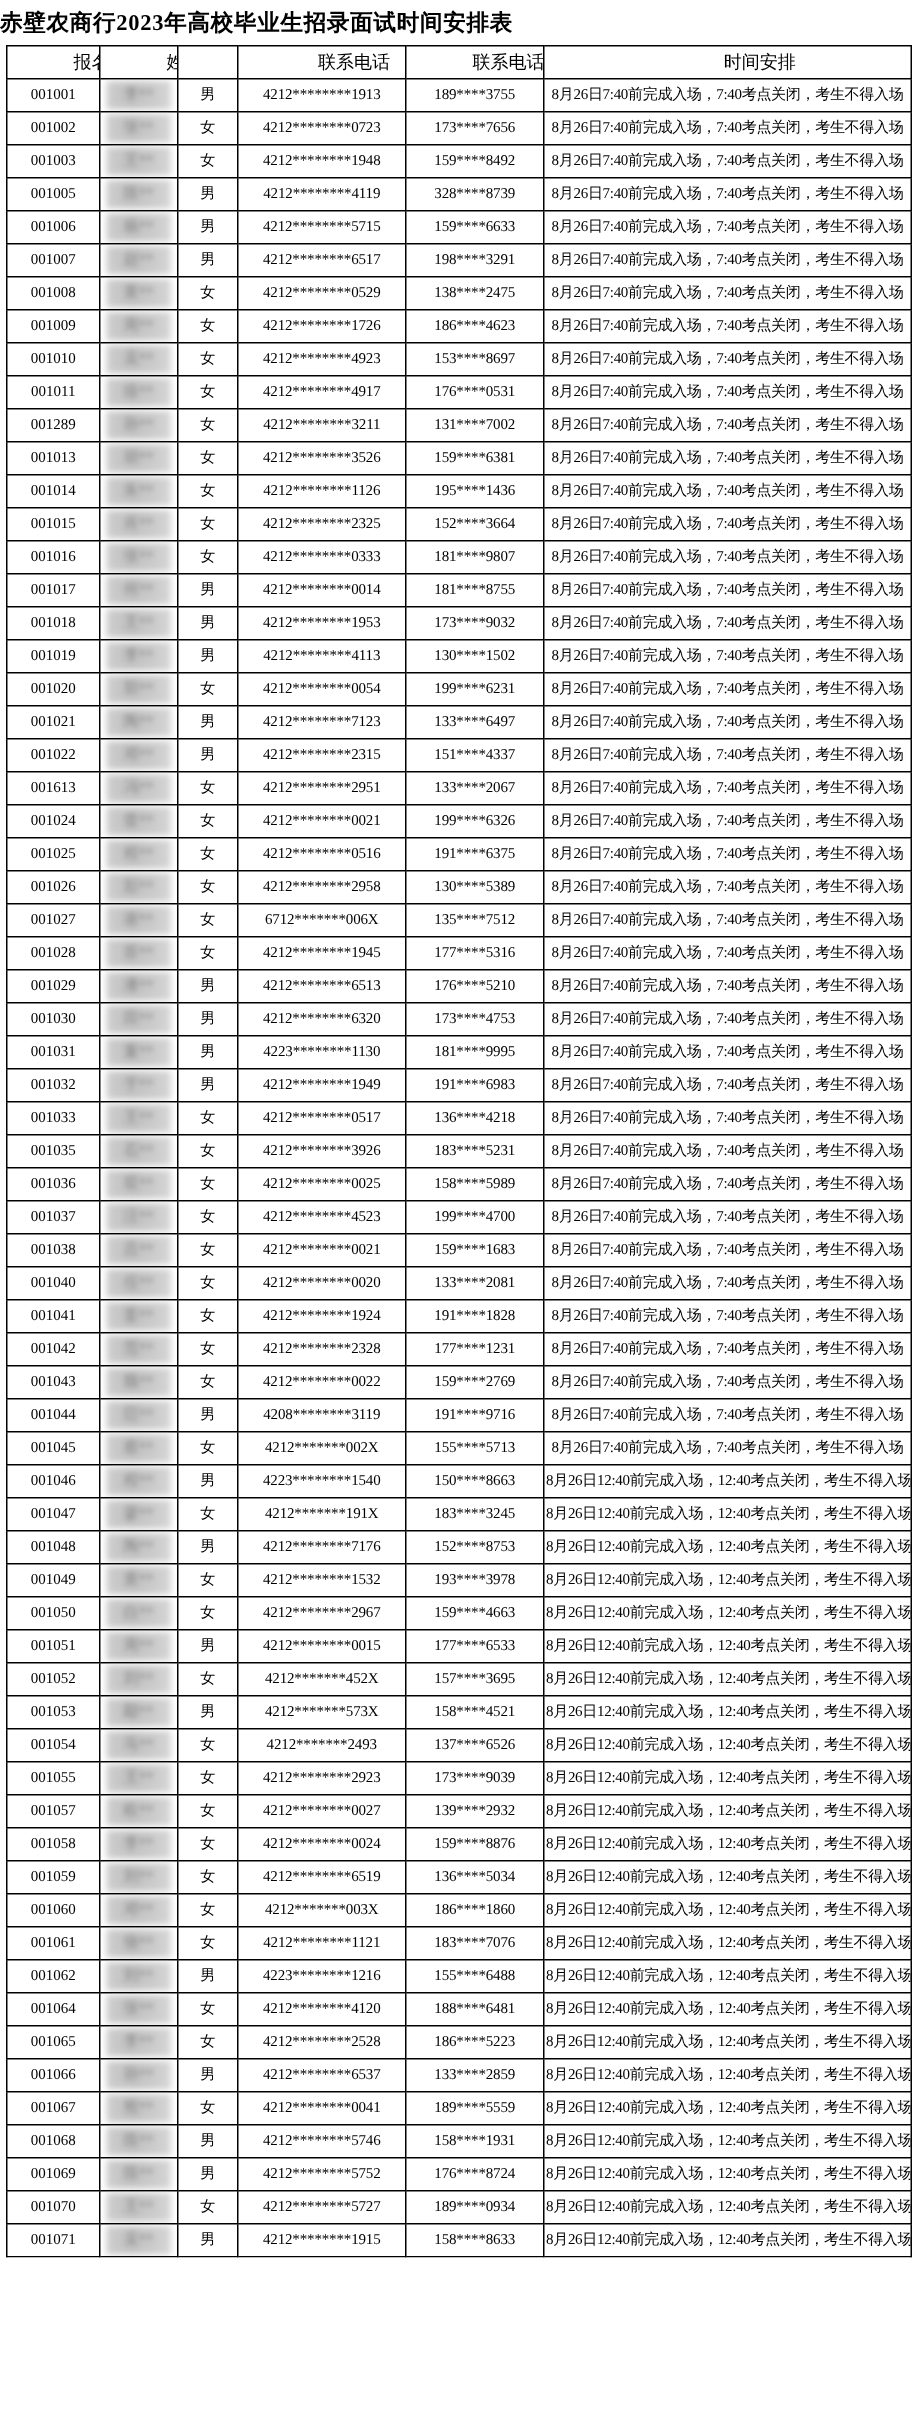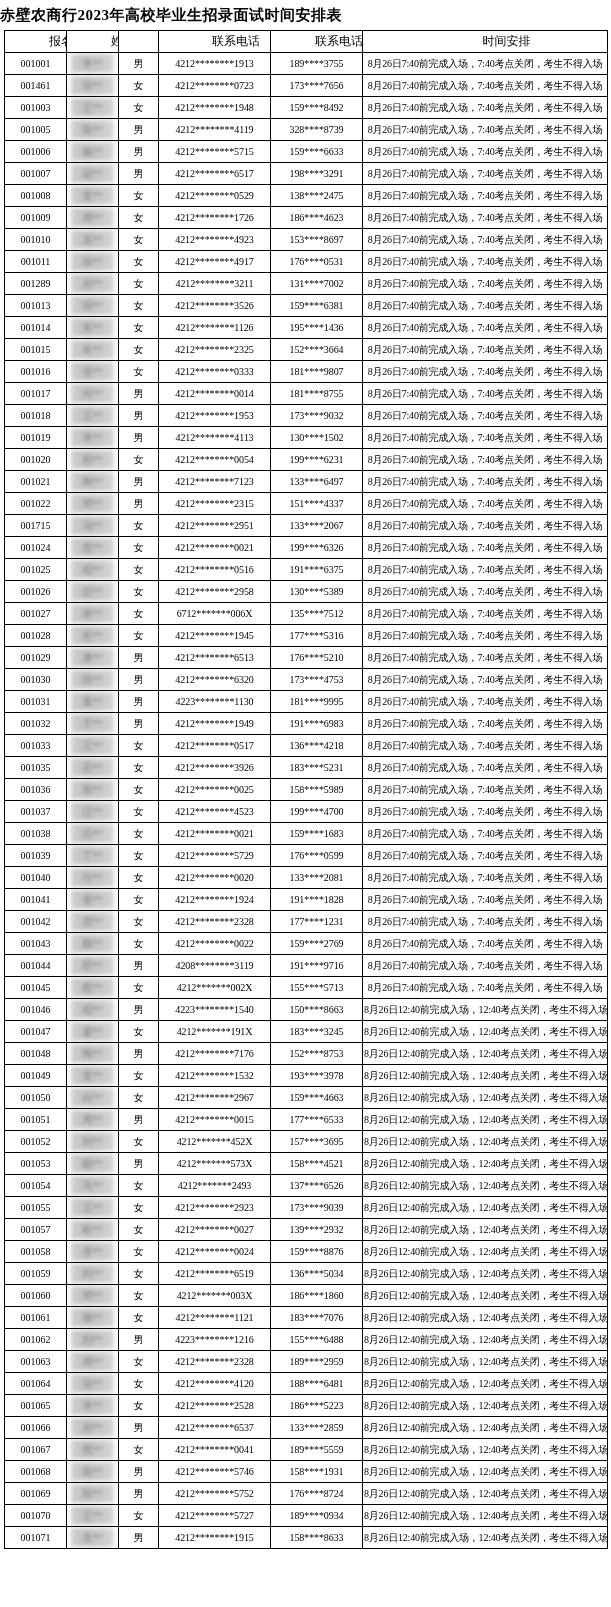--- a/index.html
+++ b/index.html
@@ -111,21 +111,21 @@
     <tbody id="tbody">
         <tr>
           <td class="seq">001001</td>
           <td class="name"><span class="blur"></span><span class="ghost">李**</span></td>
           <td class="sex">男</td>
           <td class="id">4212********1913</td>
           <td class="tel">189****3755</td>
           <td class="time">8月26日7:40前完成入场，7:40考点关闭，考生不得入场</td>
         </tr>
         <tr>
-          <td class="seq">001461</td>
+          <td class="seq">001002</td>
           <td class="name"><span class="blur"></span><span class="ghost">张**</span></td>
           <td class="sex">女</td>
           <td class="id">4212********0723</td>
           <td class="tel">173****7656</td>
           <td class="time">8月26日7:40前完成入场，7:40考点关闭，考生不得入场</td>
         </tr>
         <tr>
           <td class="seq">001003</td>
           <td class="name"><span class="blur"></span><span class="ghost">王**</span></td>
           <td class="sex">女</td>
@@ -271,21 +271,21 @@
         </tr>
         <tr>
           <td class="seq">001022</td>
           <td class="name"><span class="blur"></span><span class="ghost">邓**</span></td>
           <td class="sex">男</td>
           <td class="id">4212********2315</td>
           <td class="tel">151****4337</td>
           <td class="time">8月26日7:40前完成入场，7:40考点关闭，考生不得入场</td>
         </tr>
         <tr>
-          <td class="seq">001715</td>
+          <td class="seq">001613</td>
           <td class="name"><span class="blur"></span><span class="ghost">冯**</span></td>
           <td class="sex">女</td>
           <td class="id">4212********2951</td>
           <td class="tel">133****2067</td>
           <td class="time">8月26日7:40前完成入场，7:40考点关闭，考生不得入场</td>
         </tr>
         <tr>
           <td class="seq">001024</td>
           <td class="name"><span class="blur"></span><span class="ghost">曾**</span></td>
           <td class="sex">女</td>
@@ -391,28 +391,20 @@
         </tr>
         <tr>
           <td class="seq">001038</td>
           <td class="name"><span class="blur"></span><span class="ghost">吕**</span></td>
           <td class="sex">女</td>
           <td class="id">4212********0021</td>
           <td class="tel">159****1683</td>
           <td class="time">8月26日7:40前完成入场，7:40考点关闭，考生不得入场</td>
         </tr>
         <tr>
-          <td class="seq">001039</td>
-          <td class="name"><span class="blur"></span><span class="ghost">丁**</span></td>
-          <td class="sex">女</td>
-          <td class="id">4212********5729</td>
-          <td class="tel">176****0599</td>
-          <td class="time">8月26日7:40前完成入场，7:40考点关闭，考生不得入场</td>
-        </tr>
-        <tr>
           <td class="seq">001040</td>
           <td class="name"><span class="blur"></span><span class="ghost">任**</span></td>
           <td class="sex">女</td>
           <td class="id">4212********0020</td>
           <td class="tel">133****2081</td>
           <td class="time">8月26日7:40前完成入场，7:40考点关闭，考生不得入场</td>
         </tr>
         <tr>
           <td class="seq">001041</td>
           <td class="name"><span class="blur"></span><span class="ghost">姜**</span></td>
@@ -572,28 +564,20 @@
           <td class="id">4212********1121</td>
           <td class="tel">183****7076</td>
           <td class="time">8月26日12:40前完成入场，12:40考点关闭，考生不得入场</td>
         </tr>
         <tr>
           <td class="seq">001062</td>
           <td class="name"><span class="blur"></span><span class="ghost">刘**</span></td>
           <td class="sex">男</td>
           <td class="id">4223********1216</td>
           <td class="tel">155****6488</td>
-          <td class="time">8月26日12:40前完成入场，12:40考点关闭，考生不得入场</td>
-        </tr>
-        <tr>
-          <td class="seq">001063</td>
-          <td class="name"><span class="blur"></span><span class="ghost">周**</span></td>
-          <td class="sex">女</td>
-          <td class="id">4212********2328</td>
-          <td class="tel">189****2959</td>
           <td class="time">8月26日12:40前完成入场，12:40考点关闭，考生不得入场</td>
         </tr>
         <tr>
           <td class="seq">001064</td>
           <td class="name"><span class="blur"></span><span class="ghost">张**</span></td>
           <td class="sex">女</td>
           <td class="id">4212********4120</td>
           <td class="tel">188****6481</td>
           <td class="time">8月26日12:40前完成入场，12:40考点关闭，考生不得入场</td>
         </tr>

